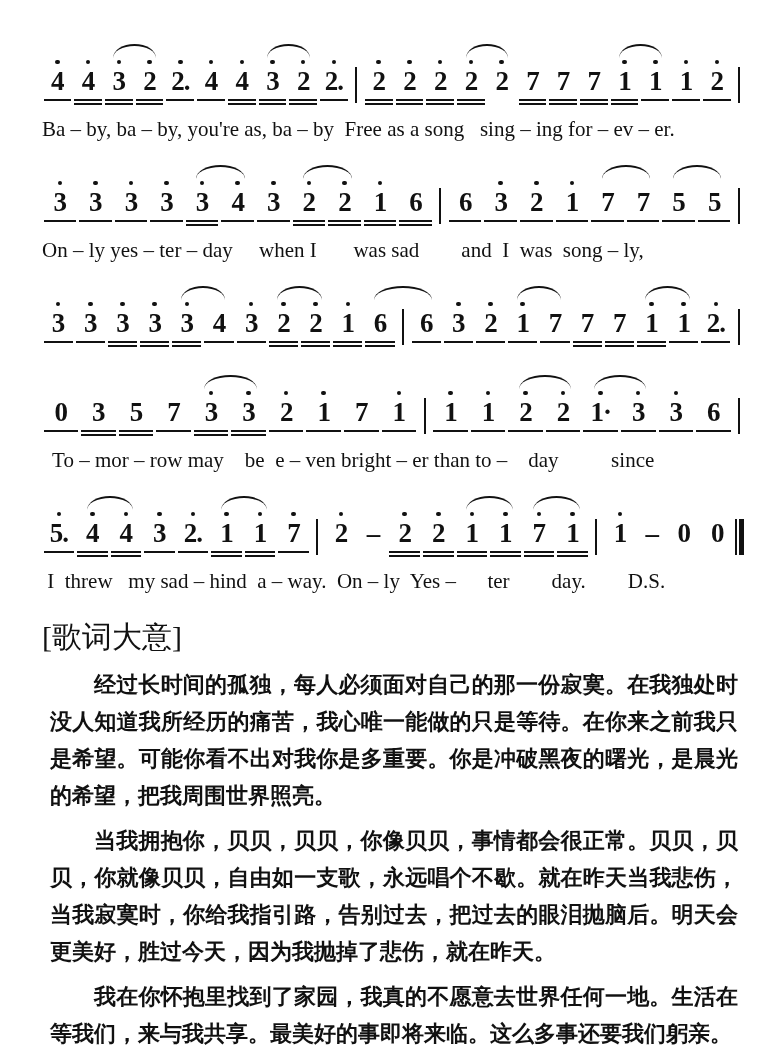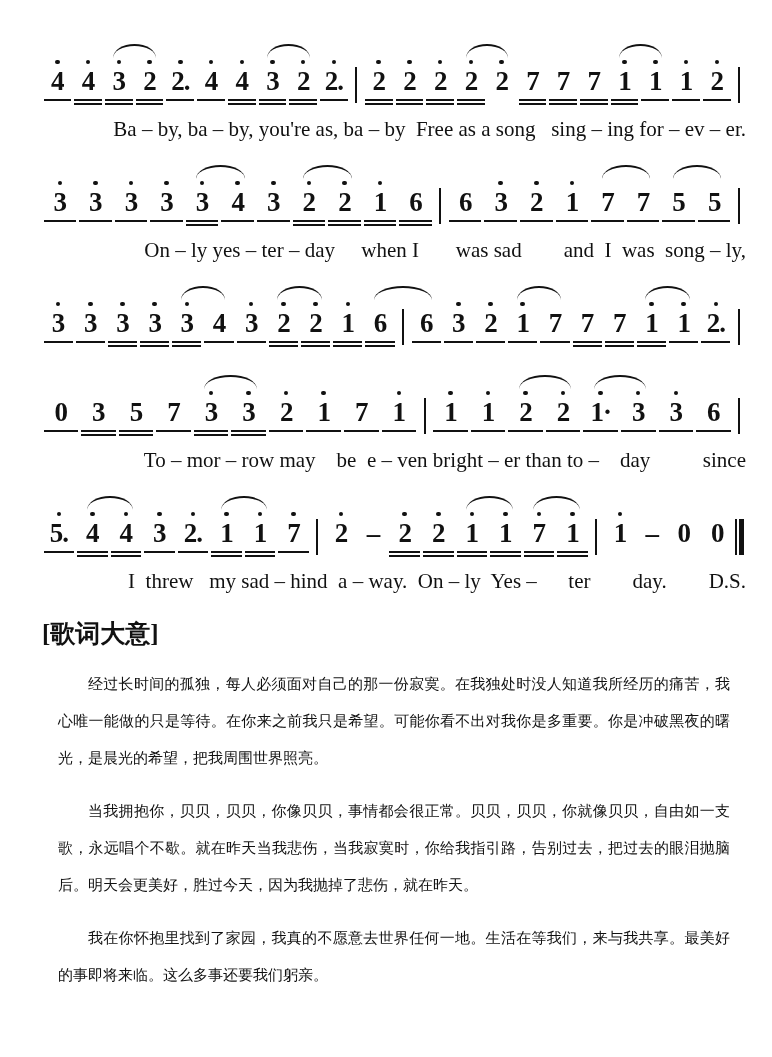--- a/index.html
+++ b/index.html
@@ -18,25 +18,25 @@
   .tk.dash{flex:0.9 1 0;}
   .odot{height:9px;display:flex;align-items:flex-end;justify-content:center;}
   .dt{width:4.5px;height:4.5px;border-radius:50%;background:#111;margin-bottom:2px;}
   .num{font-weight:bold;font-size:27px;line-height:30px;font-family:"Liberation Serif",serif;letter-spacing:-1px;}
   .uls{height:11px;width:calc(100% - 3px);display:flex;flex-direction:column;padding-top:3px;}
   .ul{height:2px;background:#111;margin-bottom:2px;}
   .barline{width:2px;height:36px;background:#111;margin-top:10px;}
   .finbar{width:9px;height:36px;border-left:2px solid #111;border-right:5px solid #111;margin-top:10px;box-sizing:border-box;}
   .arc{position:absolute;top:0;height:12px;border-top:2.5px solid #111;
        border-radius:50% 50% 0 0 / 100% 100% 0 0;}
-  .lyric{font-size:21px;margin-top:7px;white-space:pre;overflow:hidden;font-family:"Liberation Serif",serif;text-align:right;}
+  .lyric{font-size:21px;margin-top:7px;white-space:pre;overflow:hidden;font-family:"Liberation Serif",serif;}
   
   .lyrics-section{margin-top:16px;}
-  .sec-title{font-size:25px;font-weight:bold;margin:0 0 8px 0;font-family:"Liberation Serif",serif;}
-  .lyrics-section p{font-size:15px;line-height:37px;text-align:justify;text-indent:2em;margin:16px;}
+  .sec-title{font-size:30px;font-weight:normal;margin:0 0 8px 0;font-family:"Liberation Serif",serif;}
+  .lyrics-section p{font-size:22px;line-height:37px;text-align:justify;text-indent:2em;margin:8px;font-weight:bold;}
 </style>
 </head>
 <body>
 
 <div class="page">
   <div class="score" id="score">
       <div class="sys">
         <div class="notes-row">
           <span class="tk">
             <span class="odot">

